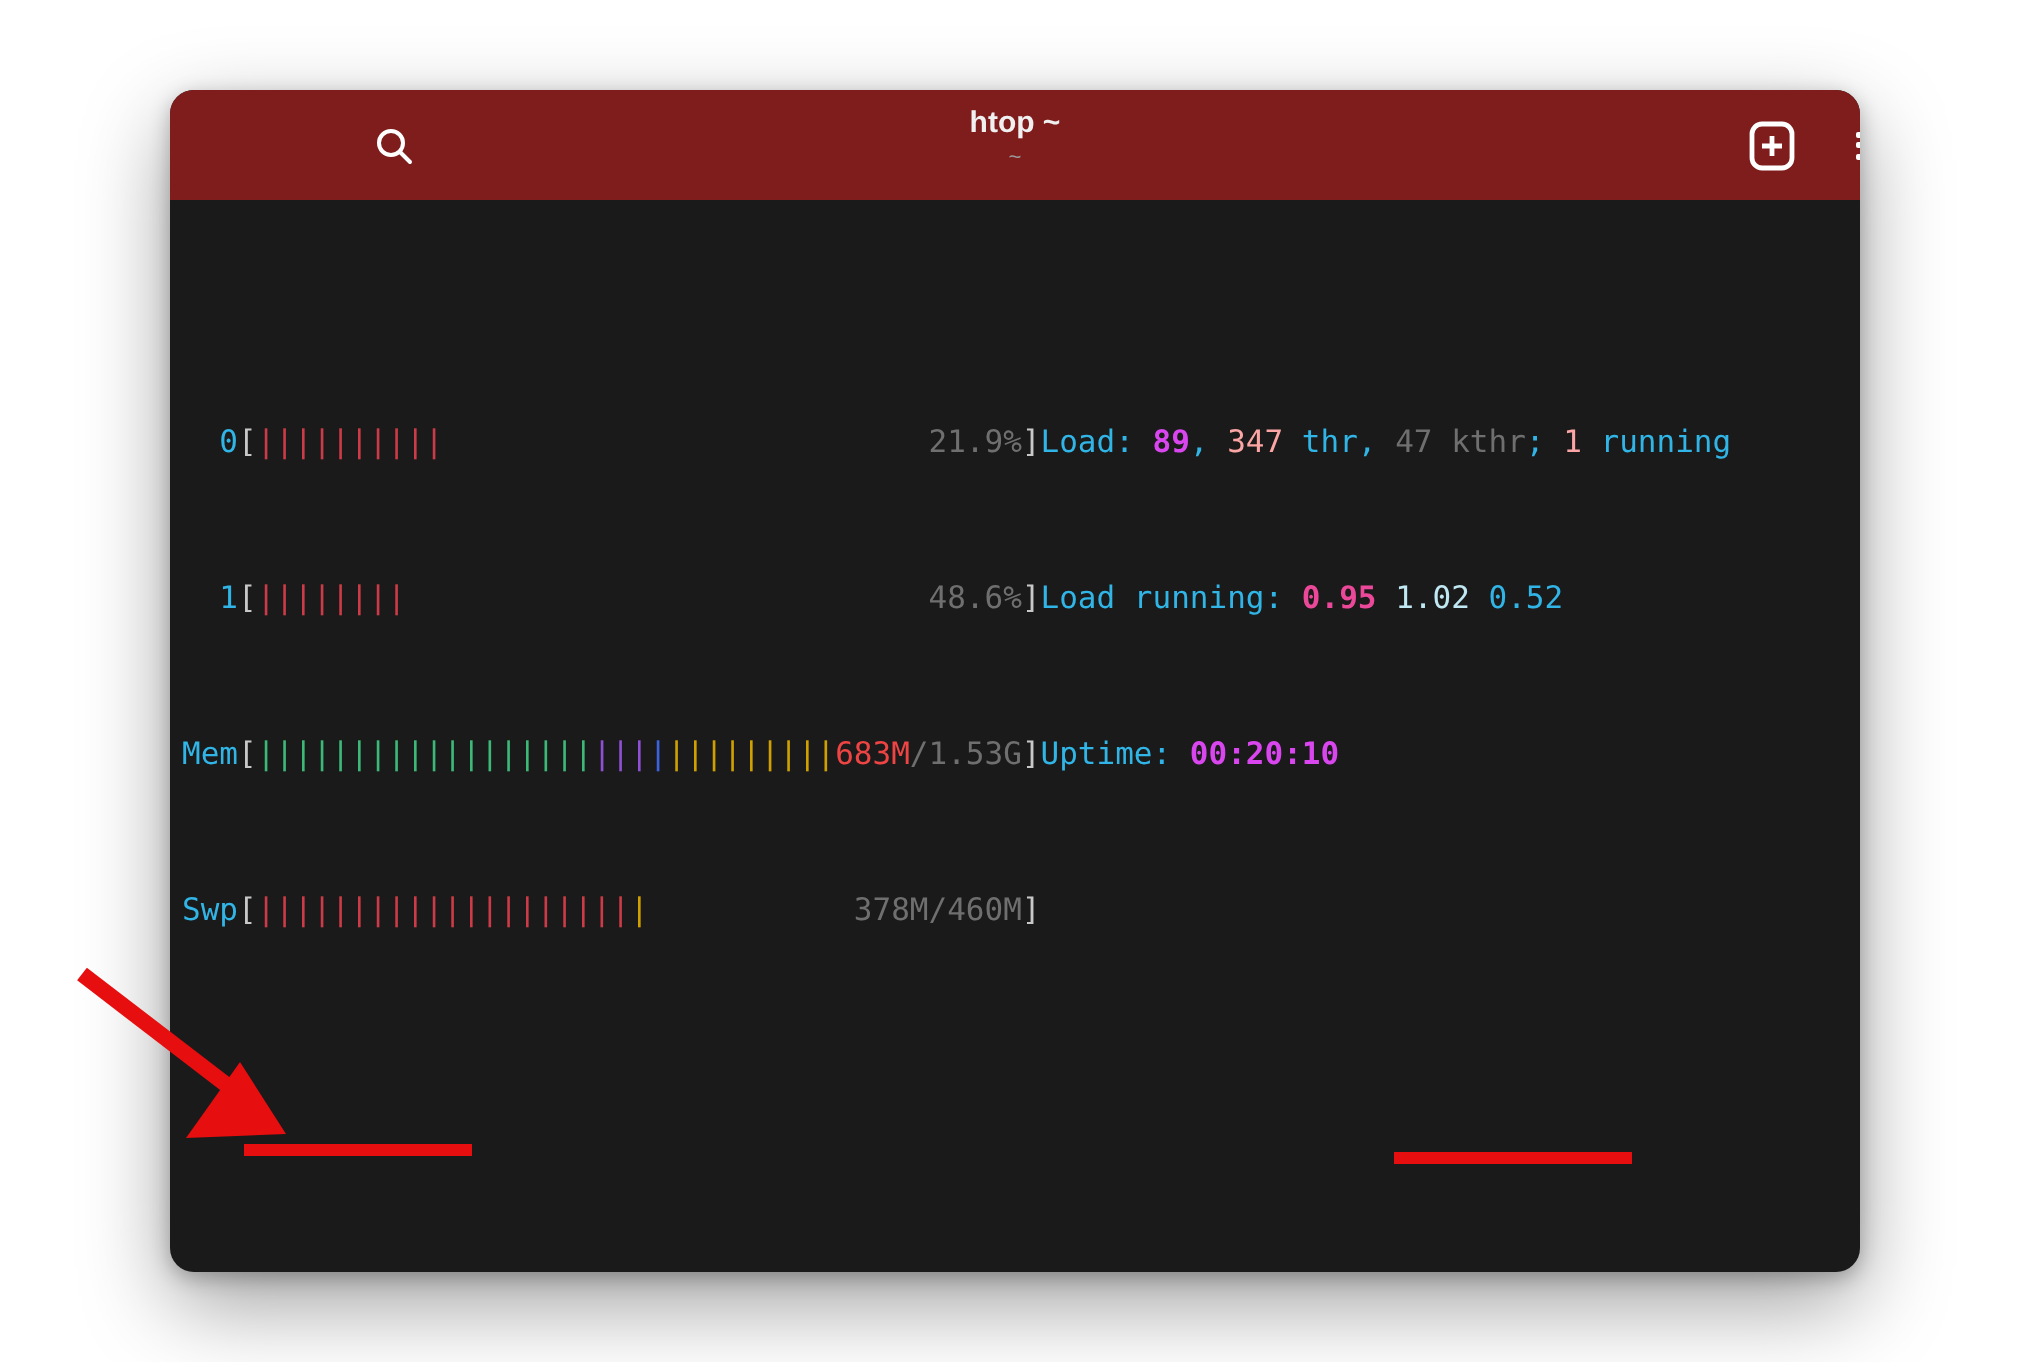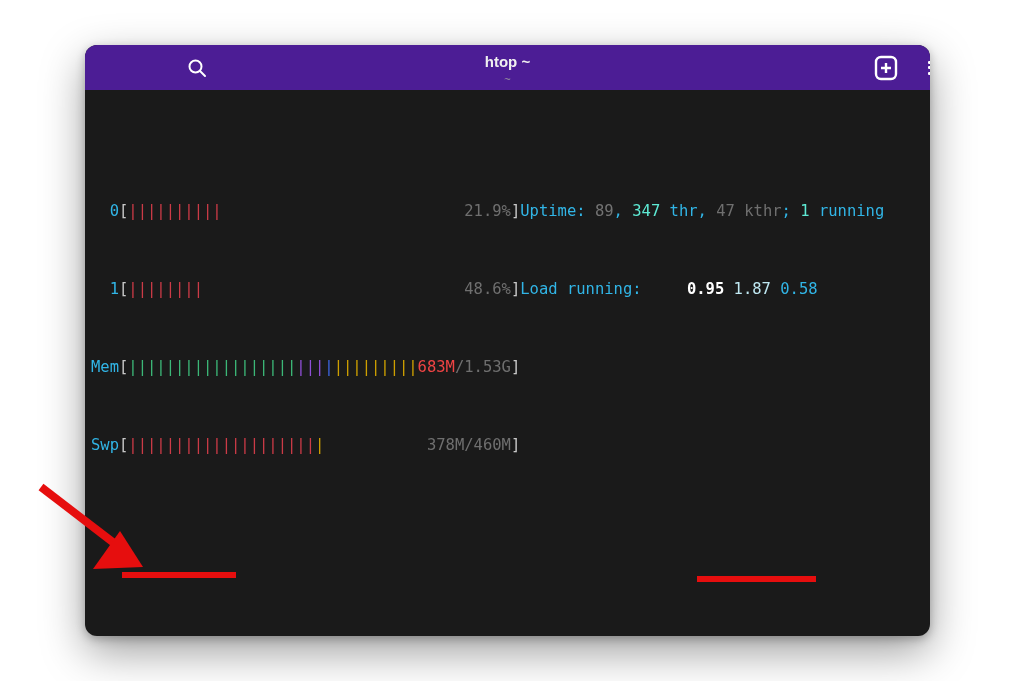--- a/index.html
+++ b/index.html
@@ -1,36 +1,36 @@
 <!DOCTYPE html>
 <html><head>
 <meta charset="utf-8">
 <style>
   html,body{margin:0;padding:0;background:#ffffff;width:1009px;height:681px;overflow:hidden;}
   *{box-sizing:border-box;}
   .window{position:absolute;left:85px;top:45px;width:845px;height:591px;border-radius:12px;
     background:#1a1a1a;overflow:hidden;
     box-shadow:0 16px 44px rgba(0,0,0,.38),0 3px 10px rgba(0,0,0,.25);}
   
-  .titlebar{height:45px;background:#4c1d95;position:relative;font-family:"Liberation Sans",sans-serif;}
+  .titlebar{height:55px;background:#7f1d1d;position:relative;font-family:"Liberation Sans",sans-serif;}
   .tb-center{position:absolute;left:0;right:0;top:8px;text-align:center;color:#f0f0f0;}
   .tb-title{font-size:15px;font-weight:bold;}
   .tb-sub{font-size:11px;color:#9a9a9a;margin-top:3px;}
   .tb-btn{position:absolute;top:50%;transform:translateY(-50%);display:flex;align-items:center;justify-content:center;cursor:pointer;}
   .search-btn{left:98px;width:28px;height:28px;}
   .newtab-btn{left:786px;width:30px;height:30px;}
   .menu-btn{left:838px;width:30px;height:30px;}
   .hamb{width:20px;height:14px;display:flex;flex-direction:column;justify-content:space-between;}
   .hamb i{display:block;height:3px;background:#ffffff;border-radius:1px;}
   
   .term{position:relative;padding:30px 0 0 6px;font-family:"DejaVu Sans Mono",monospace;
     font-size:15.5px;line-height:26px;color:#dcdcdc;white-space:pre;}
-  .line{height:26px;display:flex;} .d{color:#6f6f6f;} .c{color:#31b5e6;} .g{color:#5eead4;}
-  .y{color:#ef4444;} .b{color:#c8c8c8;} .pw{color:#ffffff;font-weight:bold;margin-left:36px;}
-  .lc{color:#bfe8f2;} .cb{color:#737373;font-weight:normal;}
+  .line{height:26px;display:flex;} .d{color:#6f6f6f;} .c{color:#31b5e6;} .g{color:#fca5a5;}
+  .y{color:#ef4444;} .b{color:#c8c8c8;} .pw{color:#ec4899;font-weight:bold;}
+  .lc{color:#bfe8f2;} .cb{color:#d946ef;font-weight:bold;}
   
   .meter-label{display:inline-block;width:3ch;text-align:right;}
   .meter-inner{position:relative;display:inline-block;width:41ch;overflow:hidden;vertical-align:top;}
   .meter-val{position:absolute;right:0;top:0;}
   .bar-r{color:#cc3b47;} .bar-g{color:#3cb878;} .bar-p{color:#8f4fd6;} .bar-b{color:#3c64e0;} .bar-y{color:#cfa000;}
   .meter-part{width:46ch;flex:0 0 auto;}
   
   .overlay{position:absolute;left:0;top:0;width:1009px;height:681px;pointer-events:none;z-index:50;}
 </style>
 </head>
@@ -63,28 +63,29 @@
           <i></i>
         </span>
     </div>
 
   </div>
 
   <div class="term">
     
     <div class="line">
       <span class="meter-part"><span class="meter-label c">0</span><span class="b">[</span><span class="meter-inner" id="m-cpu0"><span class="bar-r">||||||||||</span><span class="meter-val d">21.9%</span></span><span class="b">]</span> </span>
-      <span><span class="c">Uptime: </span><span class="cb">89</span><span class="c">, </span><span class="g">347</span><span class="c"> thr, </span><span class="d">47 kthr</span><span class="c">; </span><span class="g">1</span><span class="c"> running</span></span>
+      <span><span class="c">Load: </span><span class="cb">89</span><span class="c">, </span><span class="g">347</span><span class="c"> thr, </span><span class="d">47 kthr</span><span class="c">; </span><span class="g">1</span><span class="c"> running</span></span>
     </div>
     <div class="line">
       <span class="meter-part"><span class="meter-label c">1</span><span class="b">[</span><span class="meter-inner" id="m-cpu1"><span class="bar-r">||||||||</span><span class="meter-val d">48.6%</span></span><span class="b">]</span> </span>
-      <span><span class="c">Load running: </span><span class="pw">0.95</span><span> </span><span class="lc">1.87</span><span> </span><span class="c">0.58</span></span>
+      <span><span class="c">Load running: </span><span class="pw">0.95</span><span> </span><span class="lc">1.02</span><span> </span><span class="c">0.52</span></span>
     </div>
     <div class="line">
       <span class="meter-part"><span class="meter-label c">Mem</span><span class="b">[</span><span class="meter-inner" id="m-mem"><span class="bar-g">||||||||||||||||||</span><span class="bar-p">|||</span><span class="bar-b">|</span><span class="bar-y">|||||||||</span><span class="meter-val"><span class="y">683M</span><span class="d">/1.53G</span></span></span><span class="b">]</span> </span>
+      <span><span class="c">Uptime: </span><span class="cb">00:20:10</span></span>
     </div>
     <div class="line">
       <span class="meter-part"><span class="meter-label c">Swp</span><span class="b">[</span><span class="meter-inner" id="m-swp"><span class="bar-r">||||||||||||||||||||</span><span class="bar-y">|</span><span class="meter-val d">378M/460M</span></span><span class="b">]</span> </span>
     </div>
     <div class="line"></div>
 
     
     
 
     

